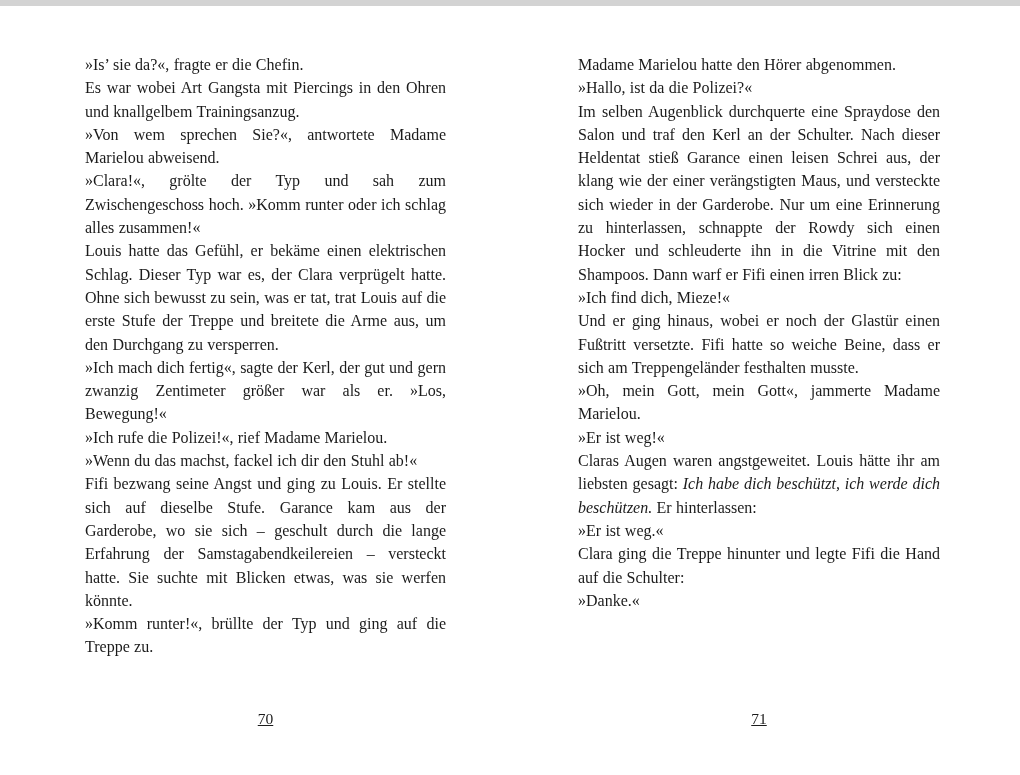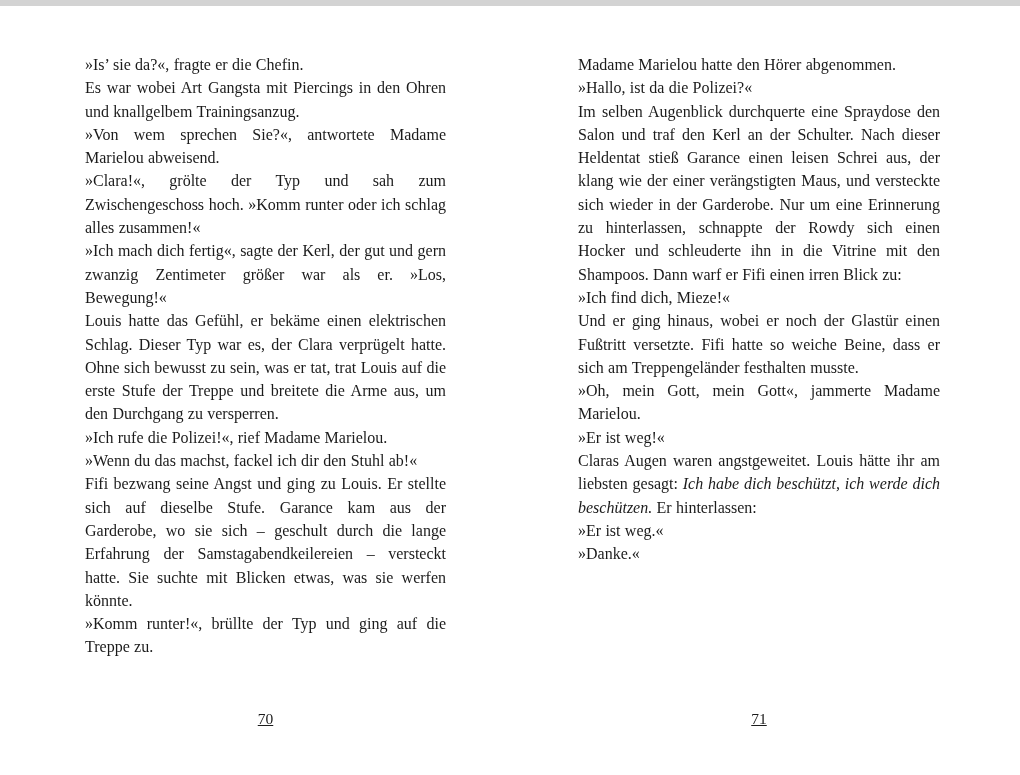--- a/index.html
+++ b/index.html
@@ -58,39 +58,40 @@
 
 <div class="spread">
 
   <div class="top-edge"></div>
 
   <div class="page page-left" lang="de">
     <p>»Is’ sie da?«, fragte er die Chefin.</p>
     <p>Es war wobei Art Gangsta mit Piercings in den Ohren und knallgelbem Trainingsanzug.</p>
     <p>»Von wem sprechen Sie?«, antwortete Madame Marielou abweisend.</p>
     <p>»Clara!«, grölte der Typ und sah zum Zwischengeschoss hoch. »Komm runter oder ich schlag alles zusammen!«</p>
+    <p>Louis hatte das Gefühl, er bekäme einen elektrischen Schlag. Dieser Typ war es, der Clara verprügelt hatte. Ohne sich bewusst zu sein, was er tat, trat Louis auf die erste Stufe der Treppe und breitete die Arme aus, um den Durchgang zu versperren.</p>
     <p>»Ich mach dich fertig«, sagte der Kerl, der gut und gern zwanzig Zentimeter größer war als er. »Los, Bewegung!«</p>
-    <p>Louis hatte das Gefühl, er bekäme einen elektrischen Schlag. Dieser Typ war es, der Clara verprügelt hatte. Ohne sich bewusst zu sein, was er tat, trat Louis auf die erste Stufe der Treppe und breitete die Arme aus, um den Durchgang zu versperren.</p>
     <p>»Ich rufe die Polizei!«, rief Madame Marielou.</p>
     <p>»Wenn du das machst, fackel ich dir den Stuhl ab!«</p>
     <p>Fifi bezwang seine Angst und ging zu Louis. Er stellte sich auf dieselbe Stufe. Garance kam aus der Garderobe, wo sie sich – geschult durch die lange Erfahrung der Samstagabendkeilereien – versteckt hatte. Sie suchte mit Blicken etwas, was sie werfen könnte.</p>
     <p>»Komm runter!«, brüllte der Typ und ging auf die Treppe zu.</p>
   </div>
 
   <div class="page page-right" lang="de">
     <p>Madame Marielou hatte den Hörer abgenommen.</p>
     <p>»Hallo, ist da die Polizei?«</p>
     <p>Im selben Augenblick durchquerte eine Spraydose den Salon und traf den Kerl an der Schulter. Nach dieser Heldentat stieß Garance einen leisen Schrei aus, der klang wie der einer verängstigten Maus, und versteckte sich wieder in der Garderobe. Nur um eine Erinnerung zu hinterlassen, schnappte der Rowdy sich einen Hocker und schleuderte ihn in die Vitrine mit den Shampoos. Dann warf er Fifi einen irren Blick zu:</p>
     <p>»Ich find dich, Mieze!«</p>
     <p>Und er ging hinaus, wobei er noch der Glastür einen Fußtritt versetzte. Fifi hatte so weiche Beine, dass er sich am Treppengeländer festhalten musste.</p>
     <p>»Oh, mein Gott, mein Gott«, jammerte Madame Marielou.</p>
     <p>»Er ist weg!«</p>
     <p>
       <span>Claras Augen waren angstgeweitet. Louis hätte ihr am liebsten gesagt: </span><span class="italic">Ich habe dich beschützt, ich werde dich beschützen.</span><span> Er hinterlassen:</span>
     </p>
     <p>»Er ist weg.«</p>
+    <p>Clara ging die Treppe hinunter und legte Fifi die Hand auf die Schulter:</p>
     <p>»Danke.«</p>
   </div>
 
   <div class="page-number page-number-left">70</div>
   <div class="page-number page-number-right">71</div>
 
 </div>
 
 </body></html>

